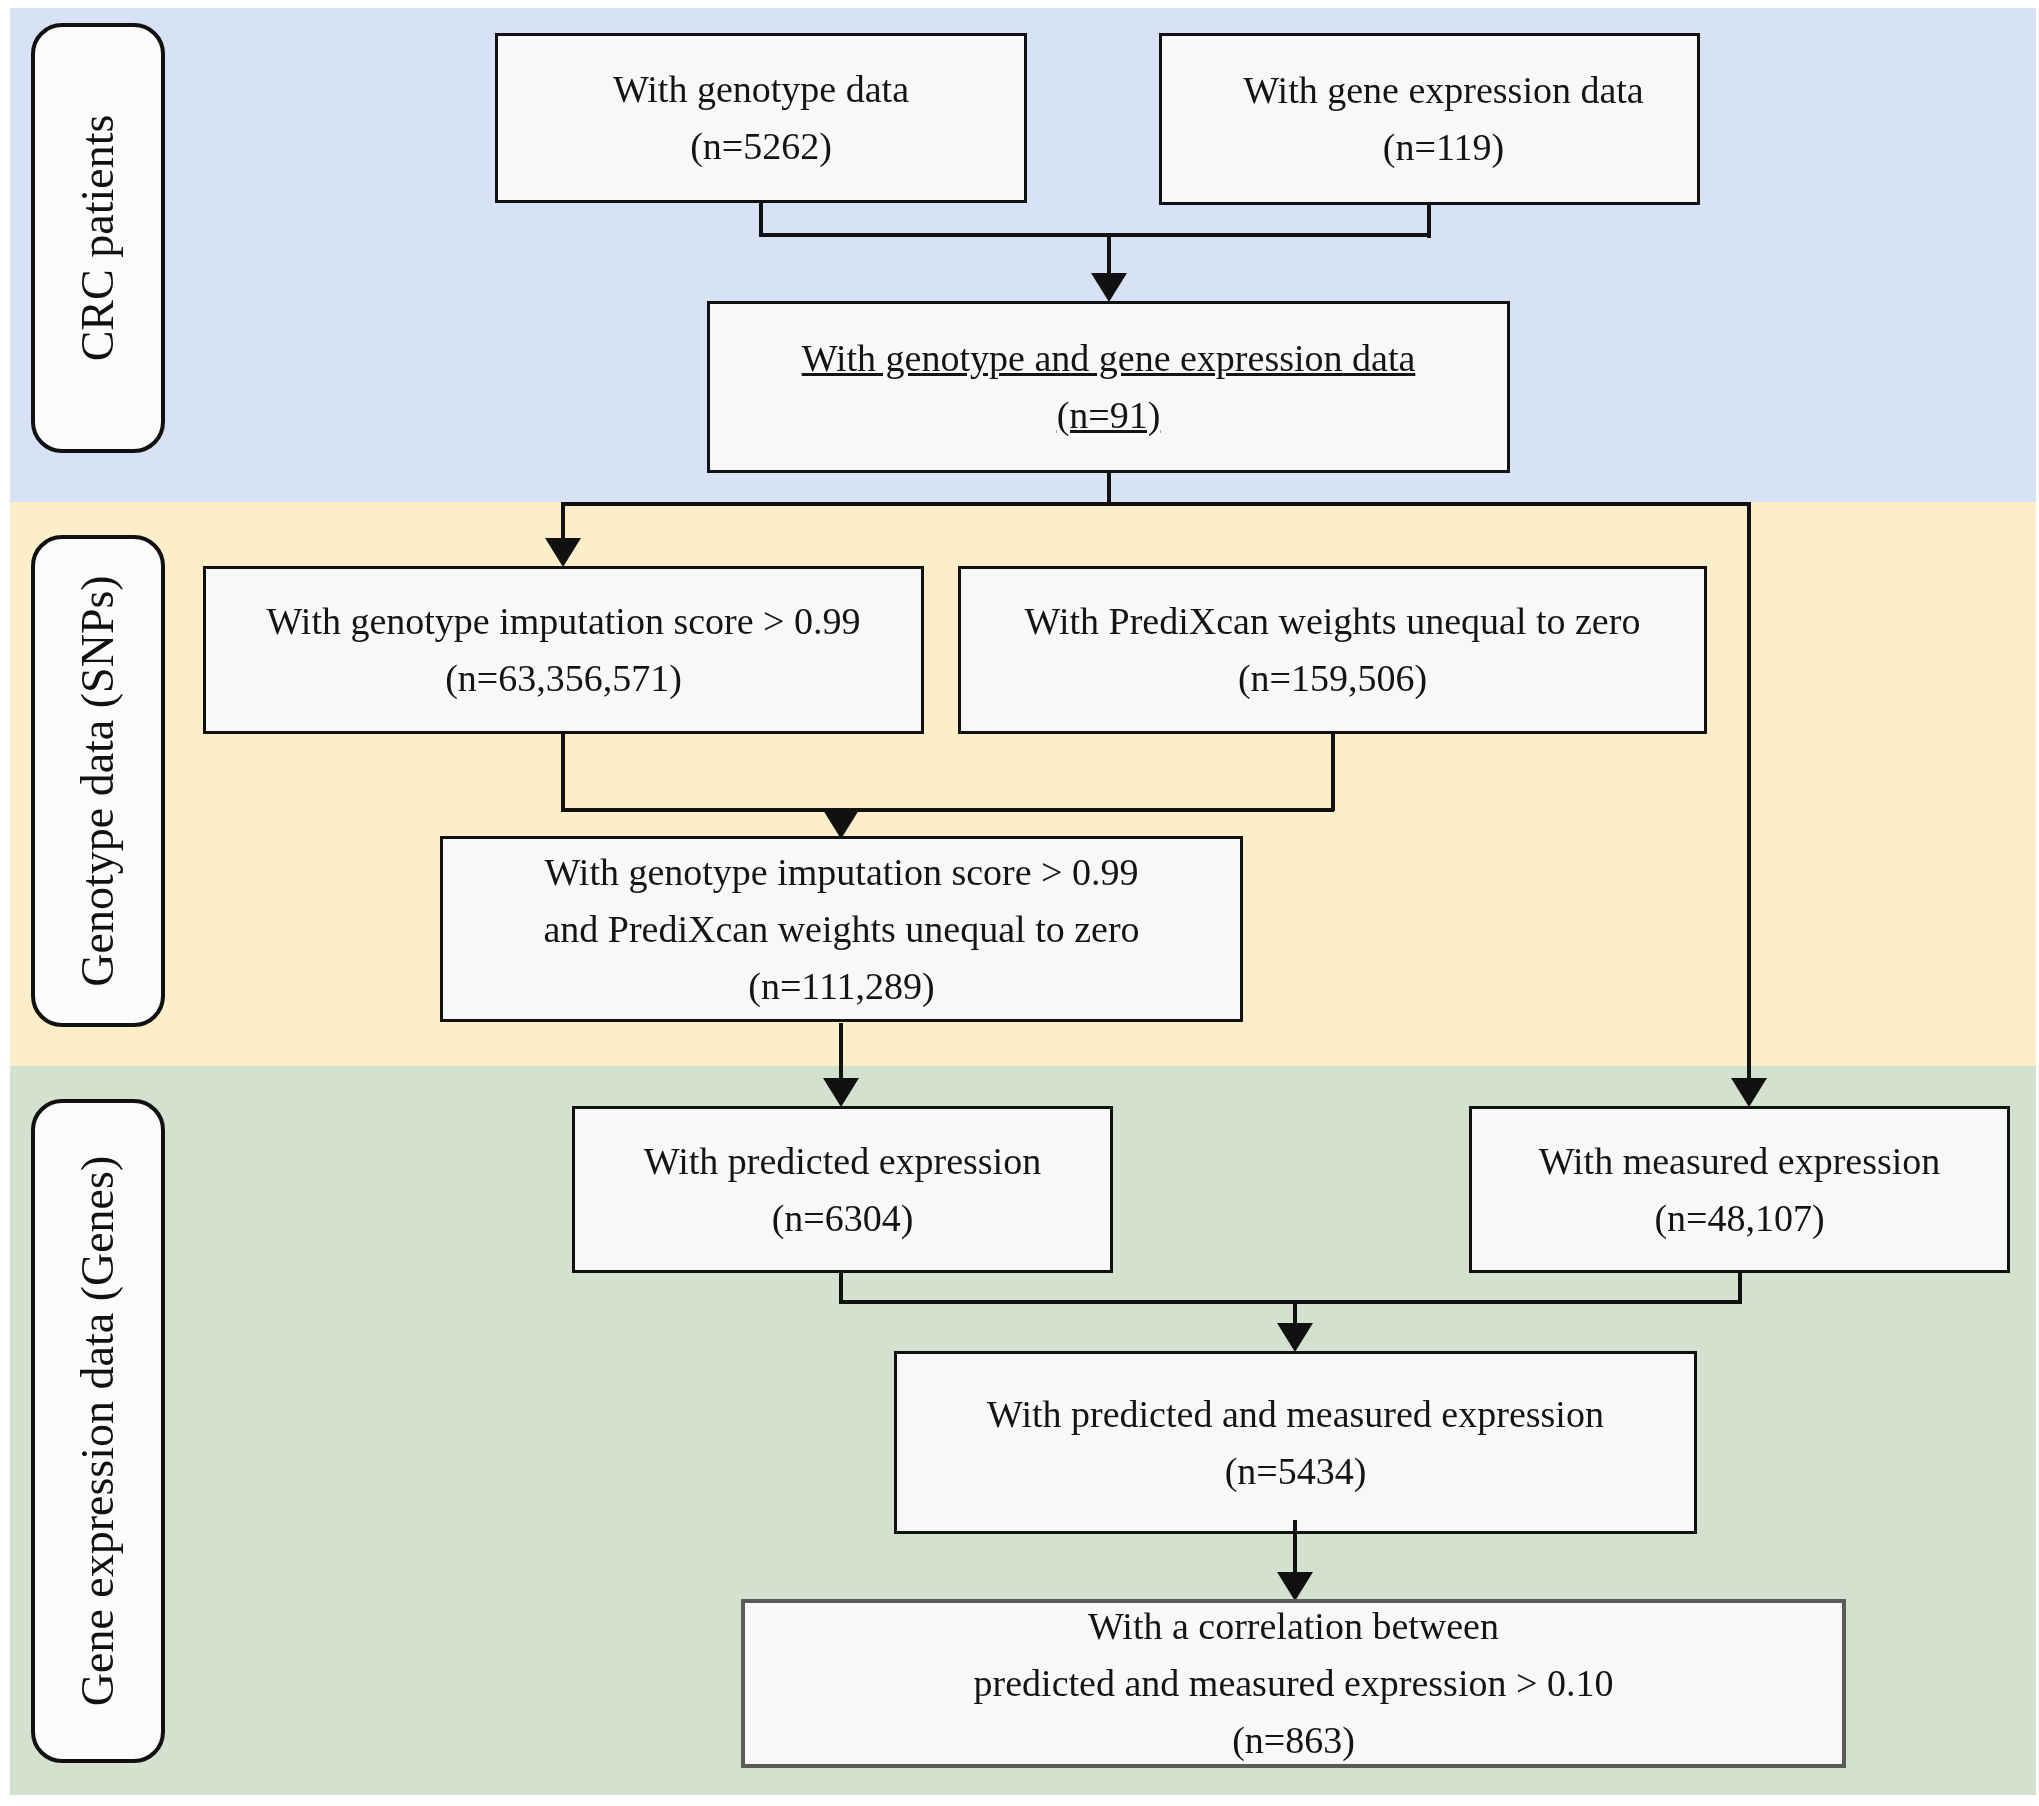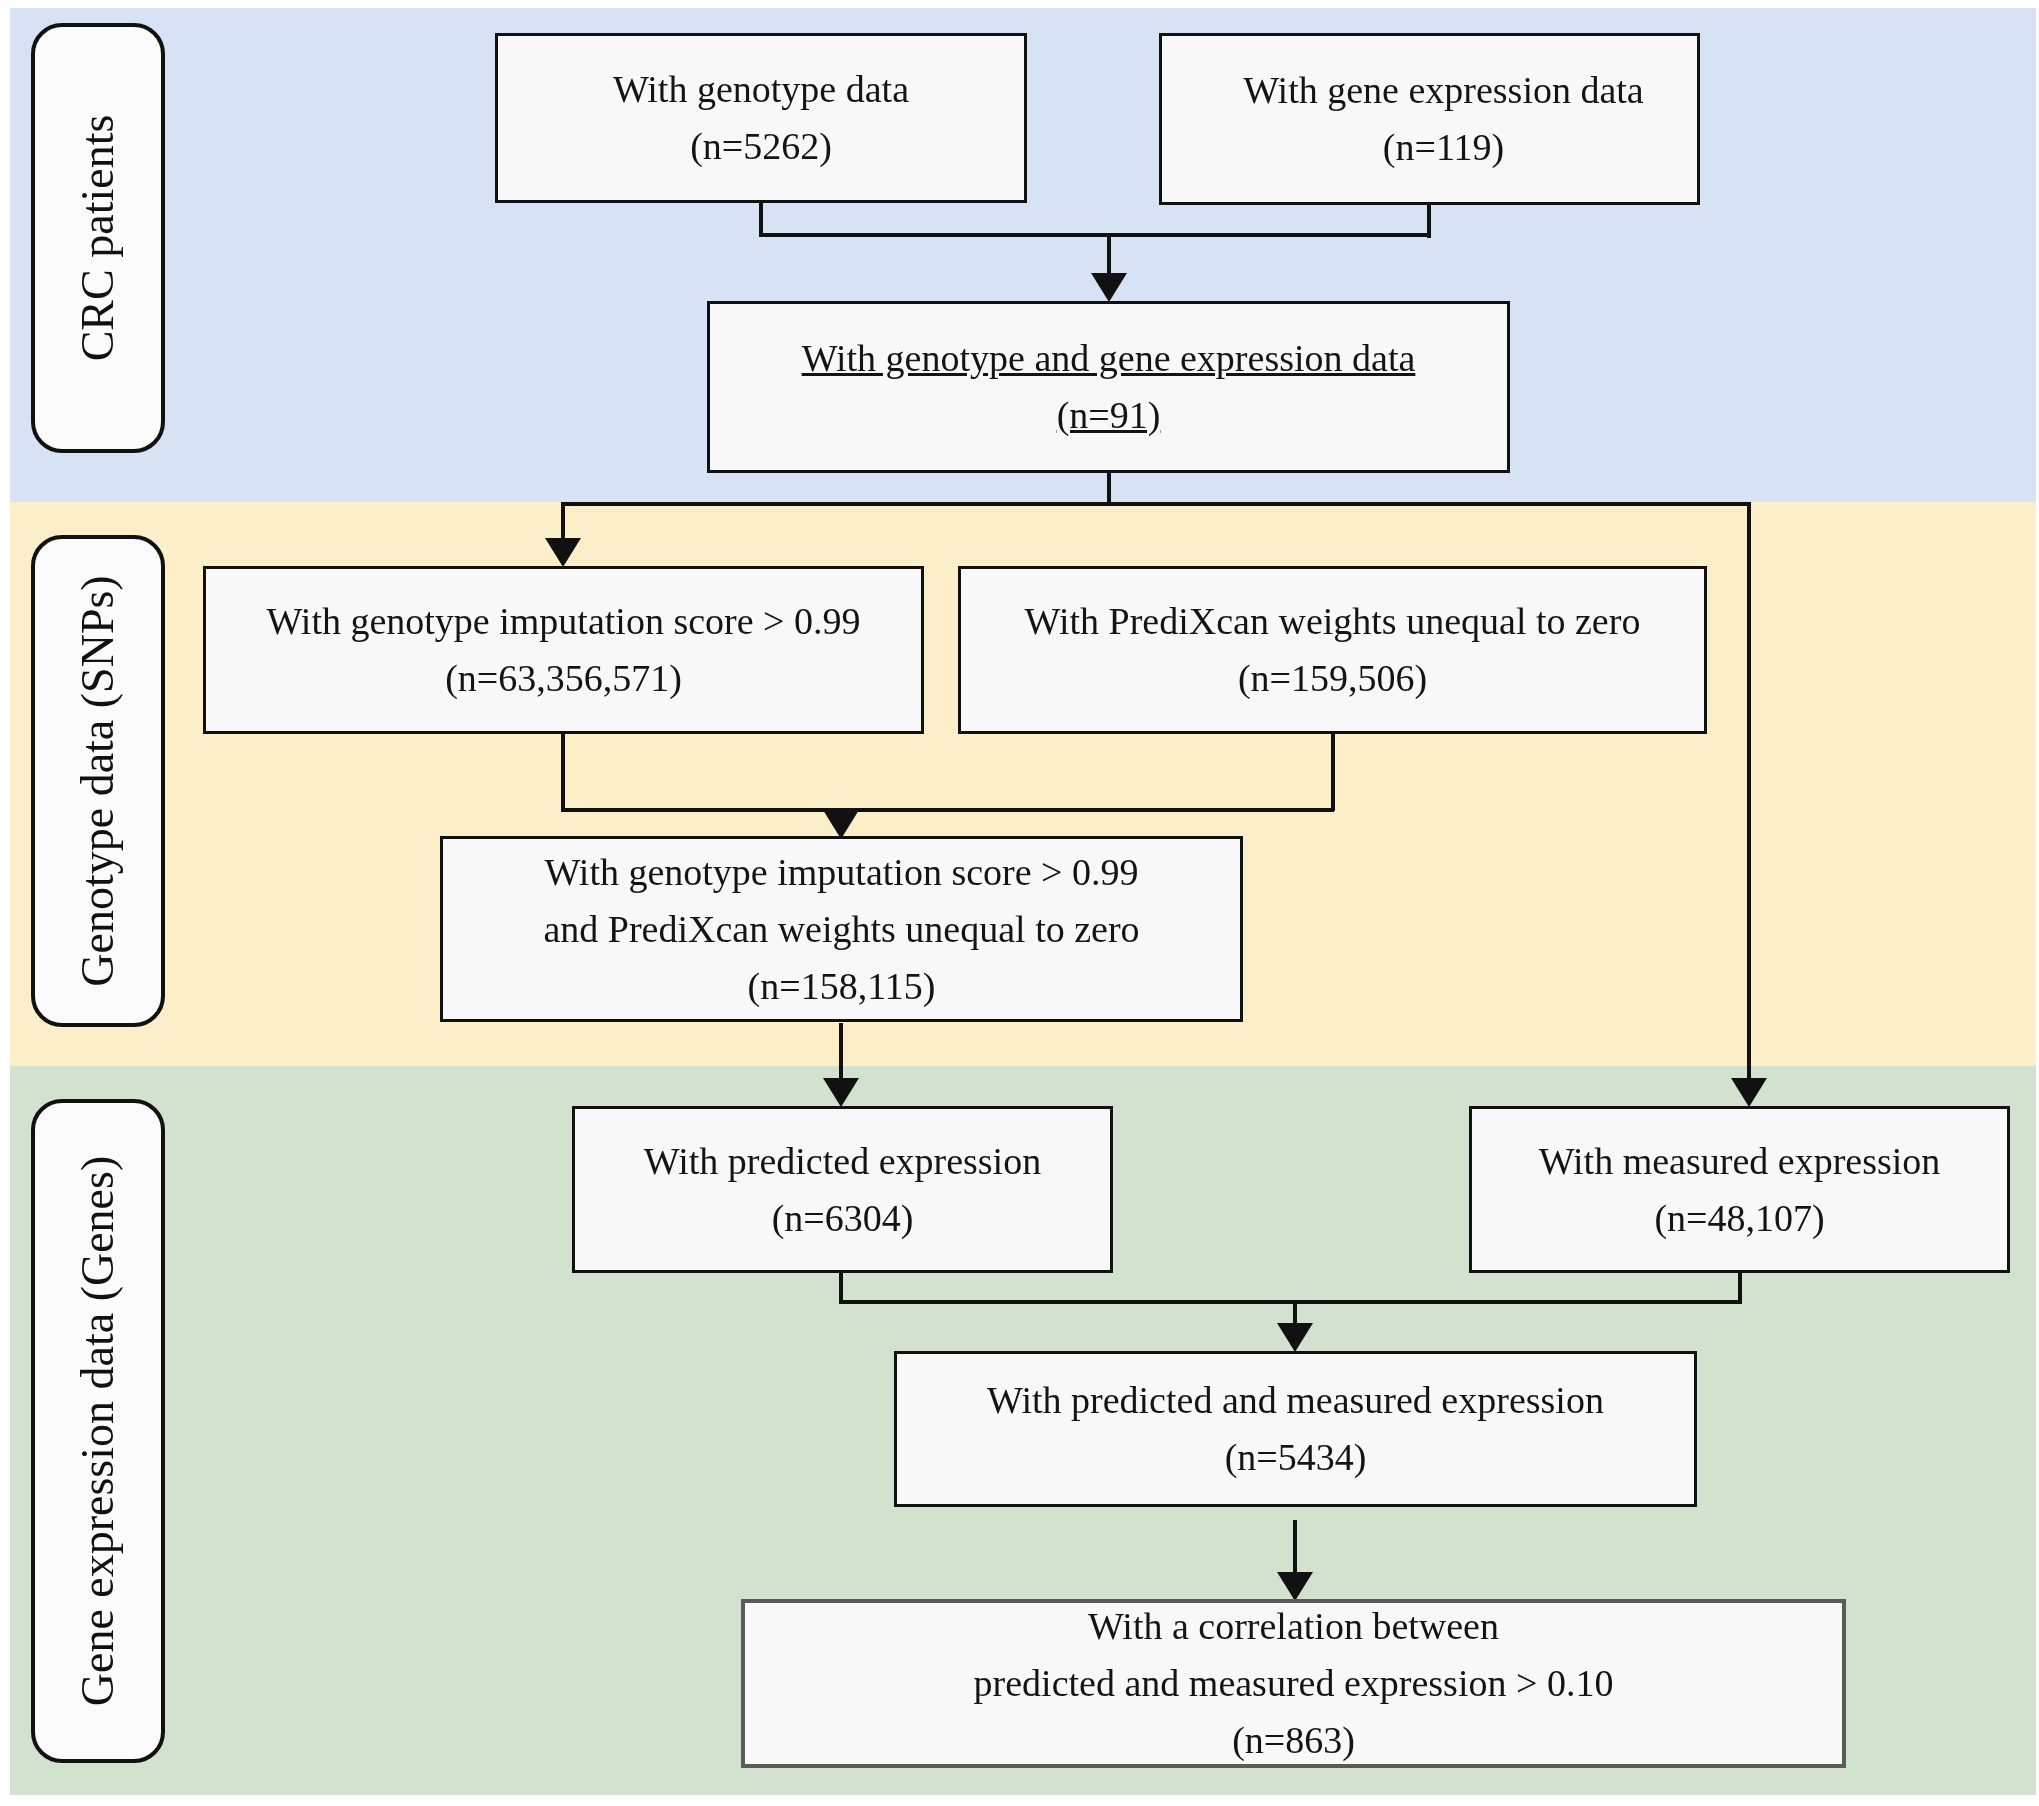--- a/index.html
+++ b/index.html
@@ -108,42 +108,42 @@
   </div>
 
   <div class="vline" style="left:561px;top:734px;height:77px;"></div>
   <div class="vline" style="left:1331px;top:734px;height:77px;"></div>
   <div class="hline" style="left:561px;top:808px;width:773px;"></div>
   <div class="arrow-down" style="left:823px;top:810px;"></div>
 
   <div class="node" style="left:440px;top:836px;width:803px;height:186px;">
     <span>With genotype imputation score &gt; 0.99</span>
     <span>and PrediXcan weights unequal to zero</span>
-    <span>(n=158,115)</span>
+    <span>(n=111,289)</span>
   </div>
 
   <div class="vline" style="left:839px;top:1023px;height:57px;"></div>
   <div class="arrow-down" style="left:823px;top:1078px;"></div>
 
   <div class="node" style="left:572px;top:1106px;width:541px;height:167px;">
     <span>With predicted expression</span>
     <span>(n=6304)</span>
   </div>
   <div class="node" style="left:1469px;top:1106px;width:541px;height:167px;">
     <span>With measured expression</span>
     <span>(n=48,107)</span>
   </div>
 
   <div class="vline" style="left:839px;top:1273px;height:31px;"></div>
   <div class="vline" style="left:1738px;top:1273px;height:31px;"></div>
   <div class="hline" style="left:839px;top:1300px;width:902px;"></div>
   <div class="vline" style="left:1293px;top:1300px;height:26px;"></div>
   <div class="arrow-down" style="left:1277px;top:1323px;"></div>
 
-  <div class="node" style="left:894px;top:1351px;width:803px;height:156px;">
+  <div class="node" style="left:894px;top:1351px;width:803px;height:183px;">
     <span>With predicted and measured expression</span>
     <span>(n=5434)</span>
   </div>
 
   <div class="vline" style="left:1293px;top:1520px;height:54px;"></div>
   <div class="arrow-down" style="left:1277px;top:1572px;"></div>
 
   <div class="node node-gray" style="left:741px;top:1599px;width:1105px;height:169px;">
     <span>With a correlation between</span>
     <span>predicted and measured expression &gt; 0.10</span>

